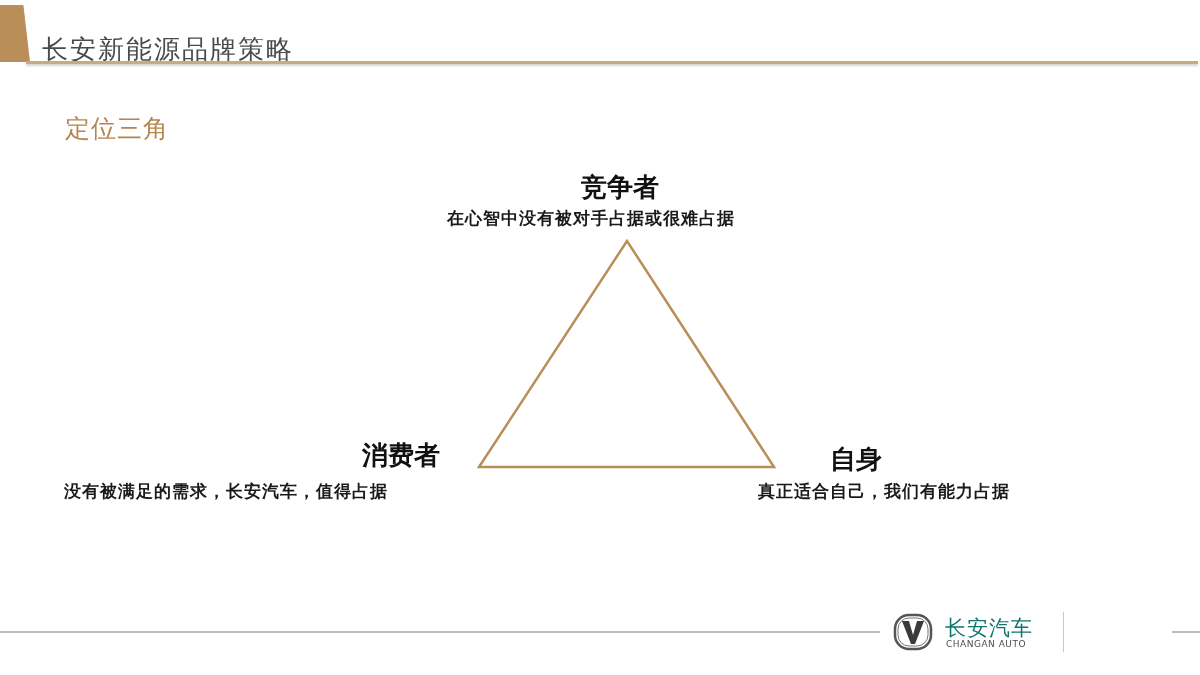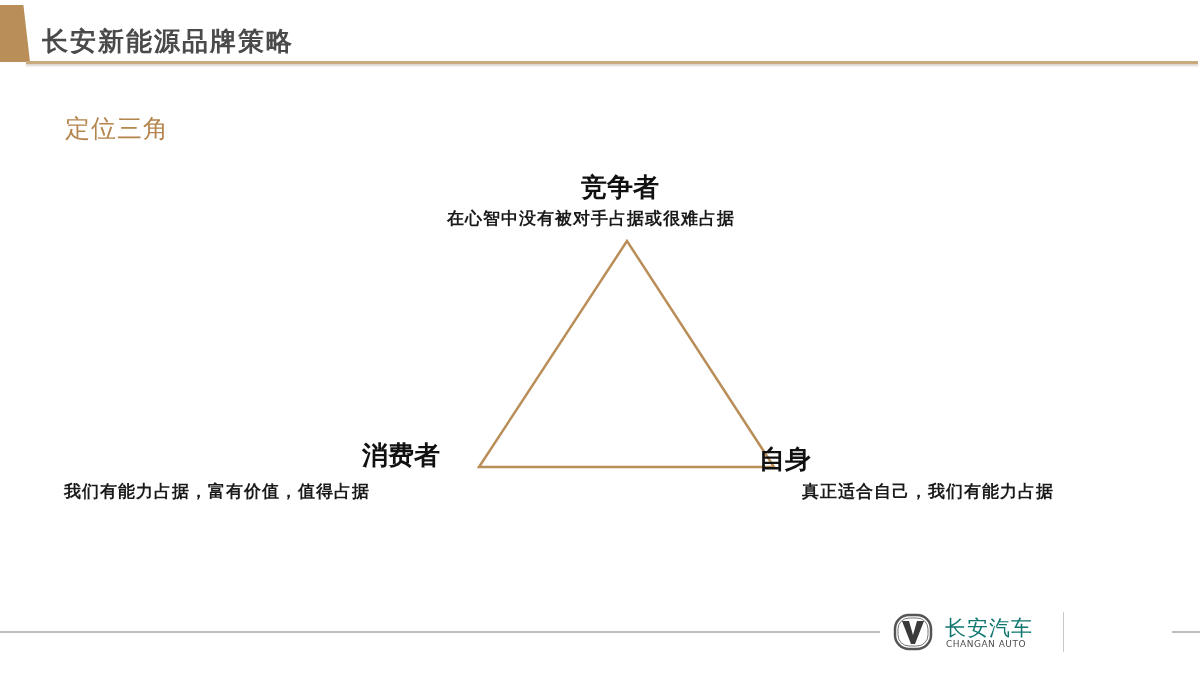--- a/index.html
+++ b/index.html
@@ -1,20 +1,20 @@
 <!DOCTYPE html>
 <html><head>
 <meta charset="utf-8">
 <style>
   html, body { margin:0; padding:0; }
   body { width:1200px; height:675px; position:relative; background:#ffffff; overflow:hidden;
          font-family:"DejaVu Sans", "Liberation Sans", sans-serif; }
   .header-tab { position:absolute; left:0; top:5px; width:30px; height:57px; background:#b98e58;
                 clip-path: polygon(0 0, 78% 0, 100% 100%, 0 100%); }
-  .header-title { position:absolute; left:42px; top:24px; font-size:26px; font-weight:bold; color:#4a4a4a; letter-spacing:2px; }
+  .header-title { position:absolute; left:42px; top:32px; font-size:26px; font-weight:normal; color:#4a4a4a; letter-spacing:2px; }
   .header-line { position:absolute; left:26px; top:61px; width:1172px; height:3px; background:#c8aa7e;
                  box-shadow:0 2px 2px rgba(150,130,110,0.35); }
   .section-title { position:absolute; left:65px; top:112px; font-size:25px; font-weight:normal; color:#b5854e; letter-spacing:1px; }
   .node-title { position:absolute; font-size:26px; font-weight:bold; color:#111; }
   .node-desc { position:absolute; font-size:17px; color:#1a1a1a; font-family:Liberation Mono, monospace; font-weight:bold; letter-spacing:1px; white-space:nowrap; }
   svg.tri { position:absolute; left:0; top:0; }
   .footer-line-l { position:absolute; left:0; top:631px; width:880px; height:2px; background:#bdbdbd; }
   .footer-line-r { position:absolute; left:1172px; top:631px; width:28px; height:2px; background:#bdbdbd; }
   .footer-divider { position:absolute; left:1063px; top:612px; width:1px; height:40px; background:#c8c8c8; }
   .logo-mark { position:absolute; left:893px; top:613px; width:40px; height:38px; }
@@ -31,24 +31,24 @@
 <div class="section-title">定位三角</div>
 
 <svg class="tri" width="1200" height="675">
   <polygon points="627,241 479,467 774,467" fill="none" stroke="#b98e58" stroke-width="2.5"></polygon>
 </svg>
 
 <div class="node-title" style="left:581px; top:170px;">竞争者</div>
 <div class="node-desc" style="left:447px; top:207px;">在心智中没有被对手占据或很难占据</div>
 
 <div class="node-title" style="left:362px; top:438px;">消费者</div>
-<div class="node-desc" style="left:64px; top:480px;">我们有能力占据，富有价值，值得占据</div>
+<div class="node-desc" style="left:64px; top:480px;">没有被满足的需求，长安汽车，值得占据</div>
 
-<div class="node-title" style="left:759px; top:442px;">自身</div>
-<div class="node-desc" style="left:802px; top:480px;">真正适合自己，我们有能力占据</div>
+<div class="node-title" style="left:830px; top:442px;">自身</div>
+<div class="node-desc" style="left:758px; top:480px;">真正适合自己，我们有能力占据</div>
 
 <div class="footer-line-l"></div>
 <div class="footer-line-r"></div>
 
 <svg class="logo-mark" viewBox="0 0 40 38">
   <rect x="2" y="2" width="36" height="34" rx="14" ry="14" fill="none" stroke="#555" stroke-width="2.5"></rect>
   <rect x="5" y="5" width="30" height="28" rx="11" ry="11" fill="none" stroke="#777" stroke-width="1"></rect>
   <polygon points="9,8 16,8 20,22 24,8 31,8 22,31 18,31" fill="#3a3a3a"></polygon>
 </svg>
 <div class="logo-cn">长安汽车</div>

